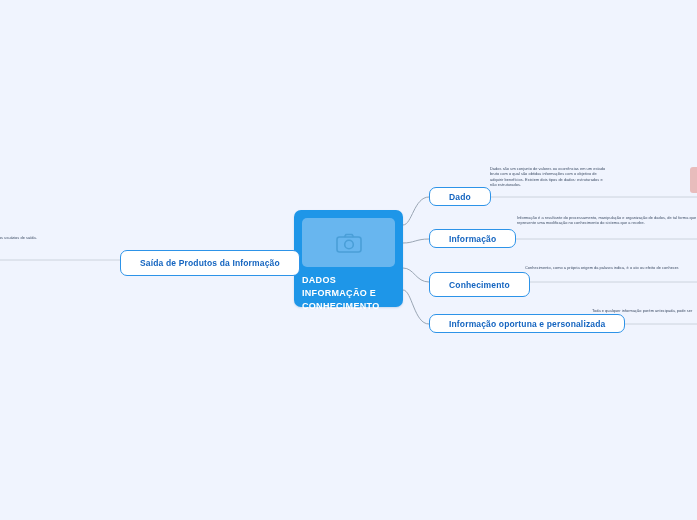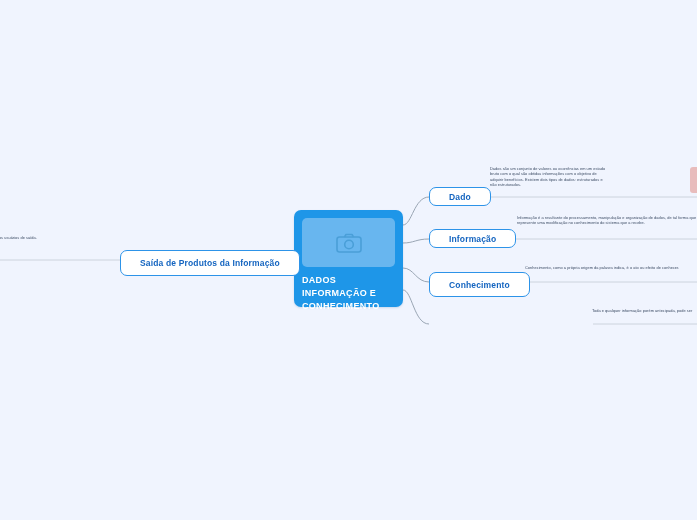--- a/index.html
+++ b/index.html
@@ -152,20 +152,23 @@
 
   <div class="node" id="node-dado">
     <span>Dado</span>
   </div>
   <div class="node" id="node-informacao">
     <span>Informação</span>
   </div>
   <div class="node" id="node-conhec">
     <span>Conhecimento</span>
   </div>
+  <div class="node" id="node-oportuna">
+    <span>Informação oportuna e personalizada</span>
+  </div>
   <div class="node" id="node-saida">
     <span>Saída de Produtos da Informação</span>
   </div>
 
   <div class="desc" id="desc-dado">Dados são um conjunto de valores ou ocorrências em um estado bruto com o qual são obtidas informações com o objetivo de adquirir benefícios. Existem dois tipos de dados: estruturados e não estruturados.</div>
   <div class="desc" id="desc-informacao">Informação é a resultante do processamento, manipulação e organização de dados, de tal forma que represente uma modificação no conhecimento do sistema que a recebe.</div>
   <div class="desc" id="desc-conhec">Conhecimento, como a própria origem da palavra indica, é o ato ou efeito de conhecer.</div>
   <div class="desc" id="desc-oportuna">Toda e qualquer informação porém antecipada, pode ser</div>
   <div class="desc" id="desc-saida">em várias formas para os usuários de saída.</div>
 

